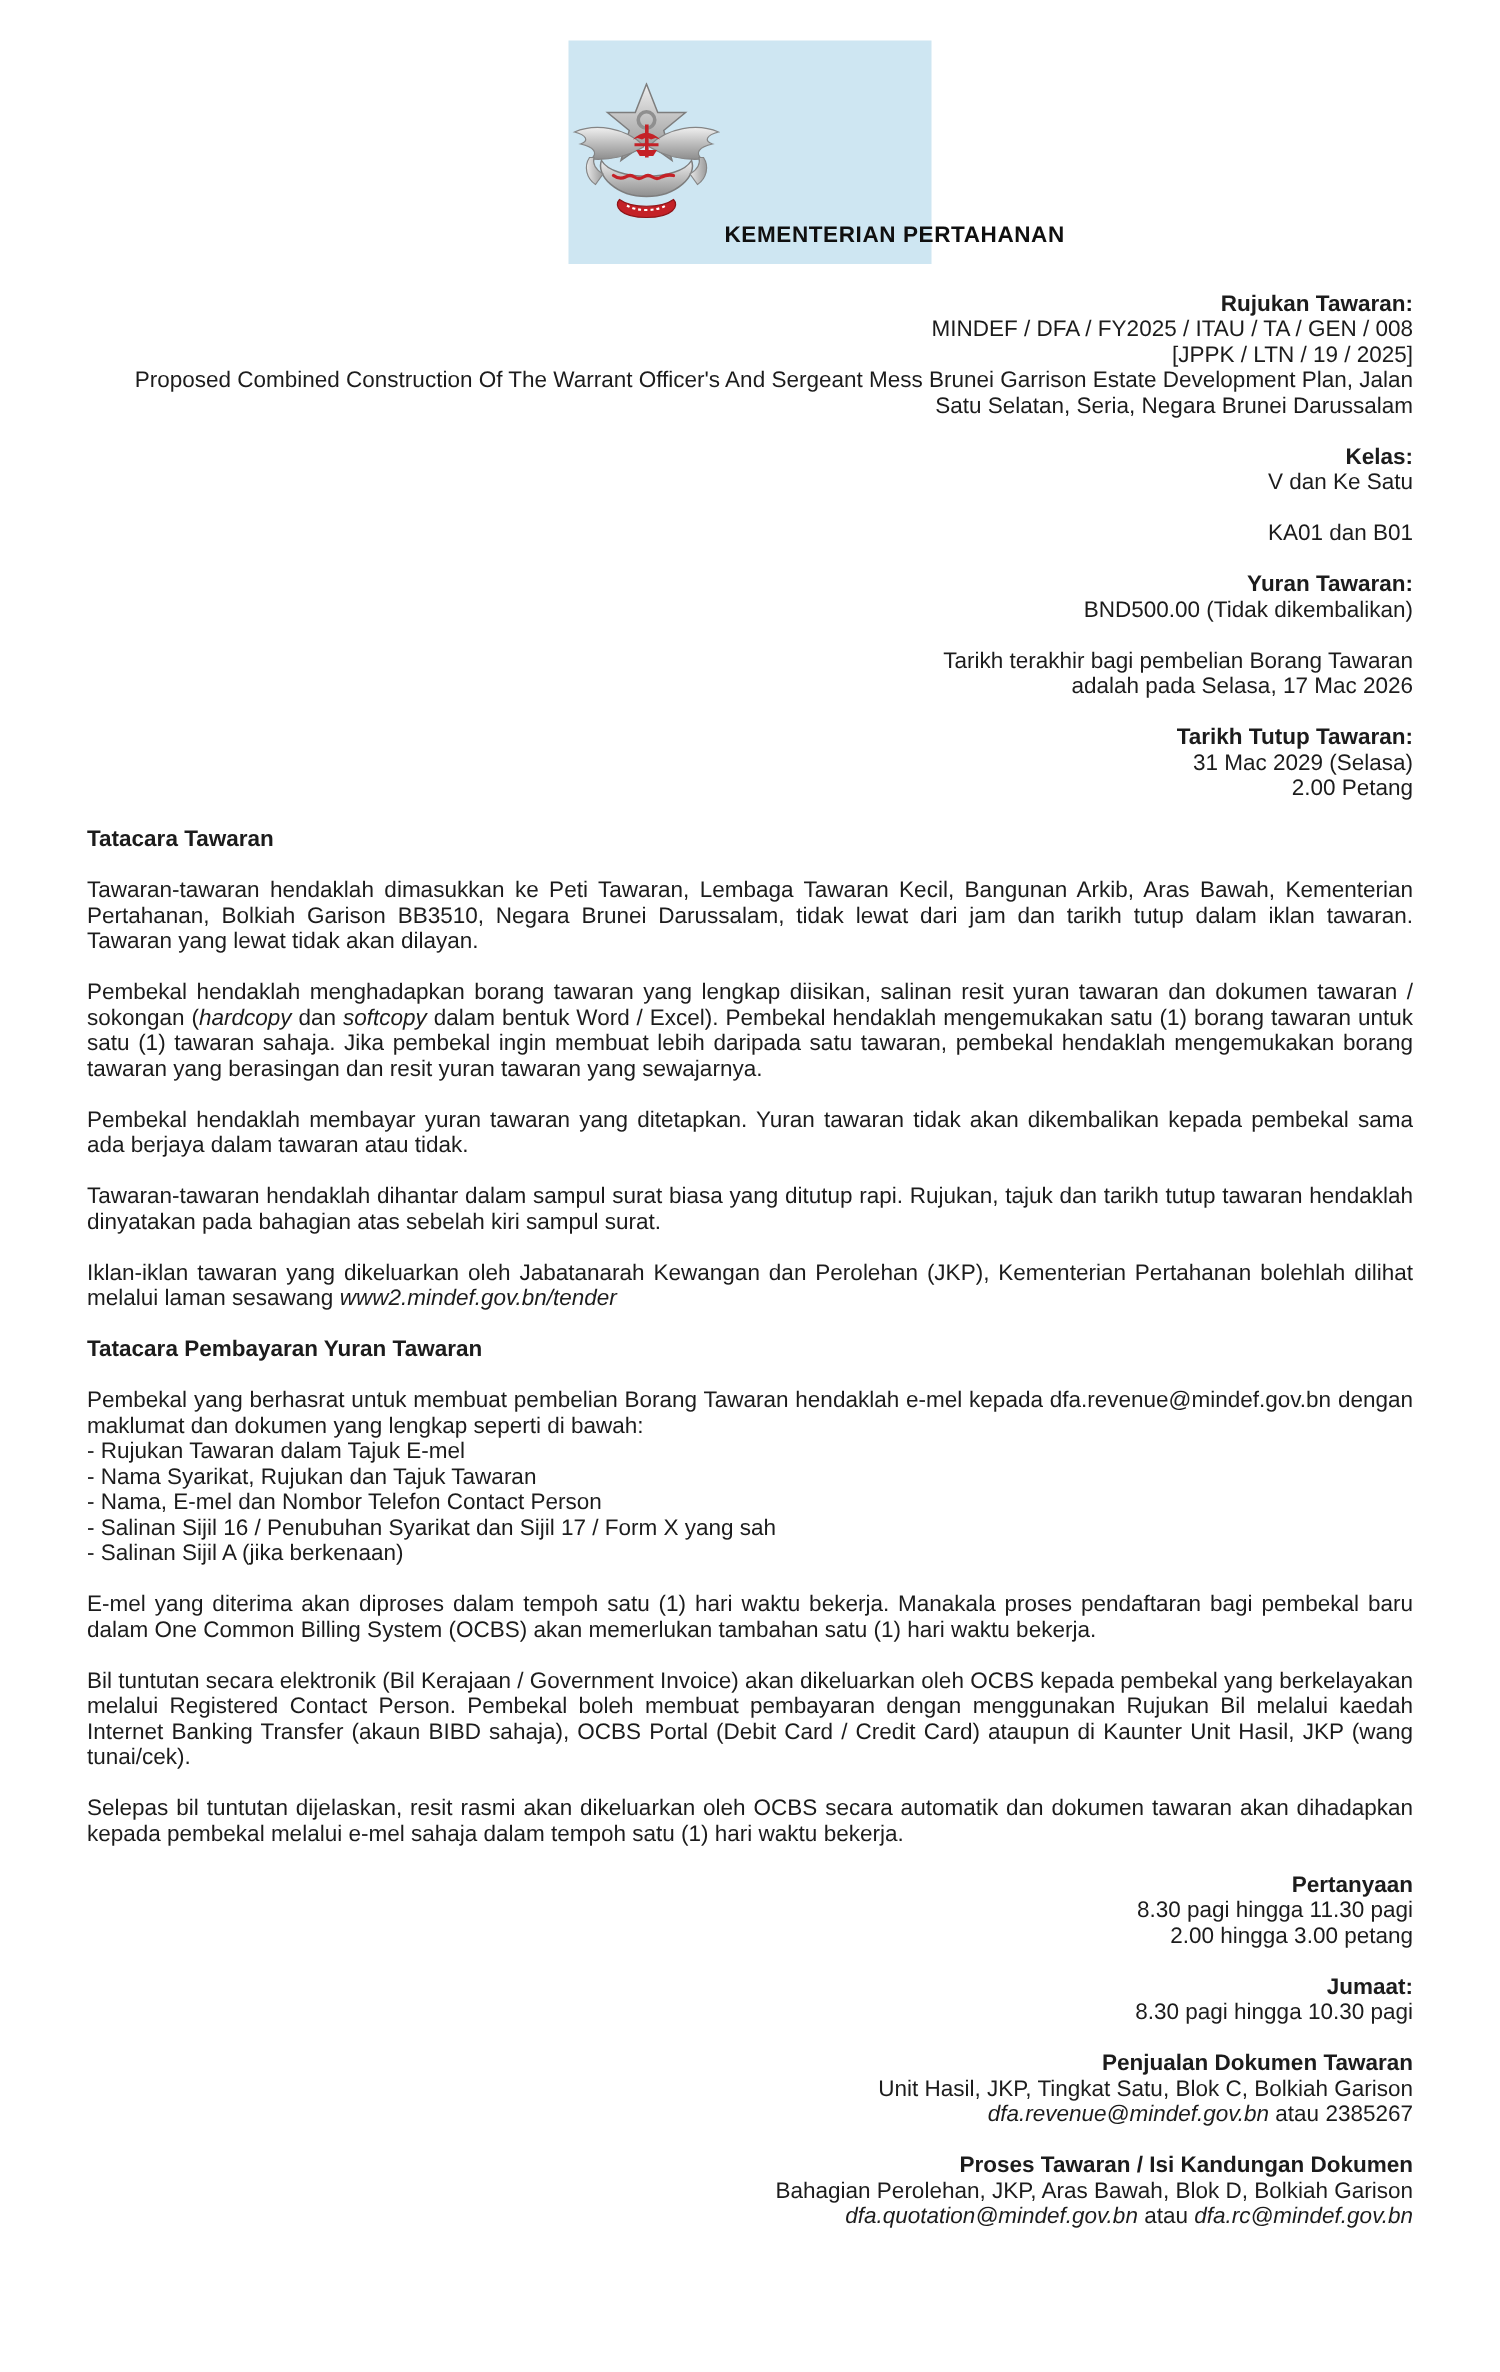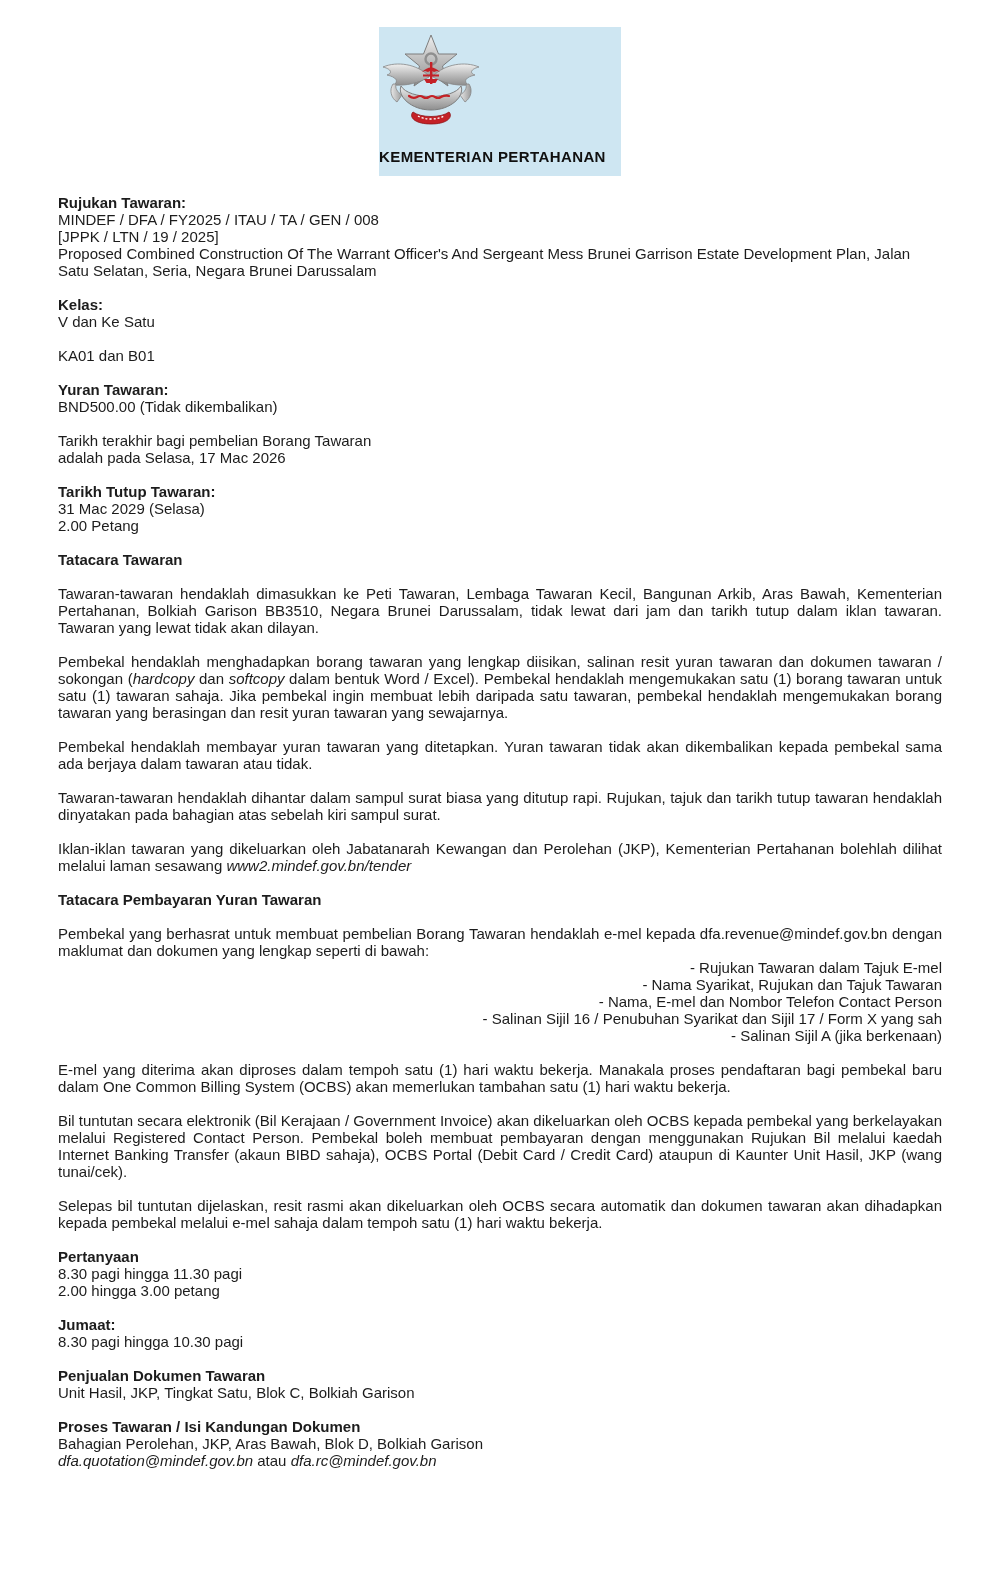--- a/index.html
+++ b/index.html
@@ -13,46 +13,47 @@
   }
   .page { padding: 0 58px 30px 58px; }
 
   
   .crest-panel {
     width: 242px;
     height: 149px;
     margin: 27px auto 0 auto;
     background: #cee6f2;
     display: flex;
-    flex-direction: column;
+    flex-direction: row;
+    align-items: center;
     justify-content: flex-start;
     box-sizing: border-box;
     padding-top: 7px;
   }
   .crest-panel svg { display: block; }
   .ministry-name {
     margin-top: auto;
     padding-bottom: 11px;
     font-weight: bold;
     font-size: 15px;
     letter-spacing: 0.4px;
     color: #101010;
     white-space: nowrap;
   }
 
-  .center { text-align: left; }
+  .center { text-align: right; }
   .b { font-weight: bold; }
   .i { font-style: italic; margin-top: 40px; }
 
   .blk { margin-top: 17px; }
   .ref-block { margin-top: 18px; }
 
   .para { text-align: justify; margin: 17px 0 0 0; }
   .section-heading { font-weight: bold; margin: 17px 0 0 0; }
-  .list-line { text-align: right; }
+  .list-line { text-align: left; }
 </style>
 </head>
 <body>
 
 <div class="document">
 
   <div class="crest-panel">
     <span>
       <svg width="104" height="100" viewBox="0 0 104 100" aria-hidden="true">
         <defs>
@@ -165,20 +166,21 @@
     </div>
 
     <div class="center blk">
       <div class="b">Jumaat:</div>
       <div>8.30 pagi hingga 10.30 pagi</div>
     </div>
 
     <div class="center blk">
       <div class="b">Penjualan Dokumen Tawaran</div>
       <div>Unit Hasil, JKP, Tingkat Satu, Blok C, Bolkiah Garison</div>
+      <div><span class="i">dfa.revenue@mindef.gov.bn</span><span> atau 2385267</span></div>
     </div>
 
     <div class="center blk">
       <div class="b">Proses Tawaran / Isi Kandungan Dokumen</div>
       <div>Bahagian Perolehan, JKP, Aras Bawah, Blok D, Bolkiah Garison</div>
       <div><span class="i">dfa.quotation@mindef.gov.bn</span><span> atau </span><span class="i">dfa.rc@mindef.gov.bn</span></div>
     </div>
 
   </div>
 </div>

